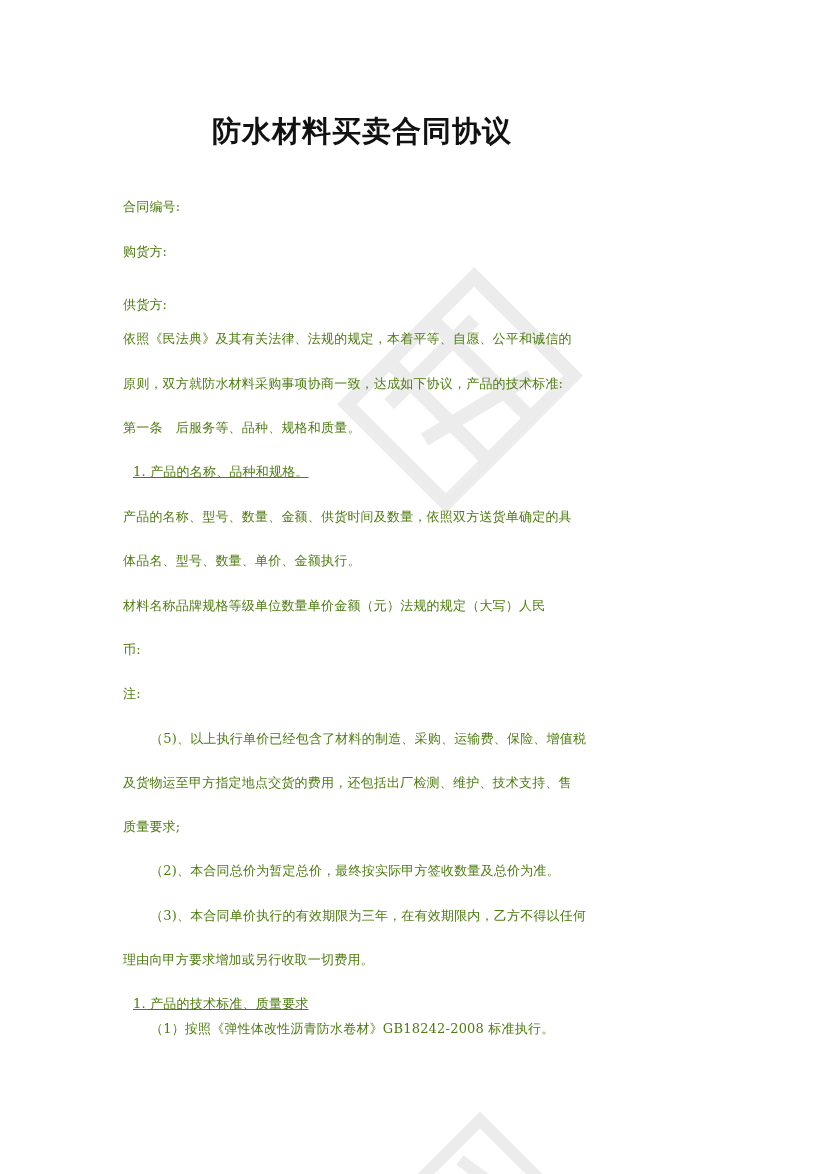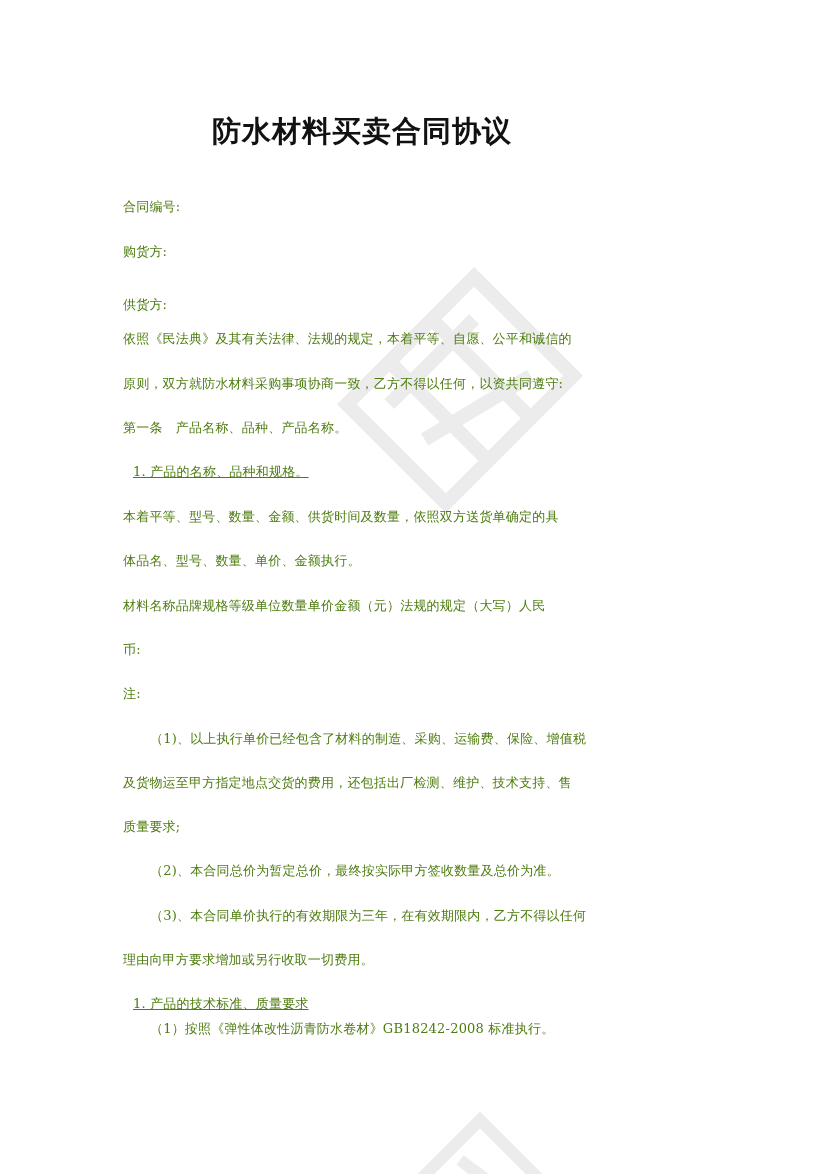--- a/index.html
+++ b/index.html
@@ -89,34 +89,34 @@
   </svg>
 
   <div class="content">
     <div class="title">防水材料买卖合同协议</div>
 
     <div class="line" style="top:198px">合同编号:</div>
     <div class="line" style="top:243px">购货方:</div>
     <div class="line" style="top:296px">供货方:</div>
 
     <div class="line" style="top:330px">依照《民法典》及其有关法律、法规的规定，本着平等、自愿、公平和诚信的</div>
-    <div class="line" style="top:375px">原则，双方就防水材料采购事项协商一致，乙方不得以任何，以资共同遵守:</div>
+    <div class="line" style="top:375px">原则，双方就防水材料采购事项协商一致，达成如下协议，产品的技术标准:</div>
 
-    <div class="line" style="top:419px">第一条　产品名称、品种、产品名称。</div>
+    <div class="line" style="top:419px">第一条　后服务等、品种、规格和质量。</div>
 
     <div class="line indent1" style="top:463px">1. 产品的名称、品种和规格。</div>
-    <div class="line" style="top:508px">本着平等、型号、数量、金额、供货时间及数量，依照双方送货单确定的具</div>
+    <div class="line" style="top:508px">产品的名称、型号、数量、金额、供货时间及数量，依照双方送货单确定的具</div>
     <div class="line" style="top:552px">体品名、型号、数量、单价、金额执行。</div>
 
     <div class="line" style="top:597px">材料名称品牌规格等级单位数量单价金额（元）法规的规定（大写）人民</div>
     <div class="line" style="top:641px">币:</div>
 
     <div class="line" style="top:685px">注:</div>
 
-    <div class="line indent2" style="top:730px">（1)、以上执行单价已经包含了材料的制造、采购、运输费、保险、增值税</div>
+    <div class="line indent2" style="top:730px">（5)、以上执行单价已经包含了材料的制造、采购、运输费、保险、增值税</div>
     <div class="line" style="top:774px">及货物运至甲方指定地点交货的费用，还包括出厂检测、维护、技术支持、售</div>
     <div class="line" style="top:818px">质量要求;</div>
 
     <div class="line indent2" style="top:862px">（2)、本合同总价为暂定总价，最终按实际甲方签收数量及总价为准。</div>
 
     <div class="line indent2" style="top:907px">（3)、本合同单价执行的有效期限为三年，在有效期限内，乙方不得以任何</div>
     <div class="line" style="top:951px">理由向甲方要求增加或另行收取一切费用。</div>
 
     <div class="line indent1" style="top:995px">1. 产品的技术标准、质量要求</div>
     <div class="line indent2" style="top:1020px">（1）按照《弹性体改性沥青防水卷材》GB18242-2008 标准执行。</div>

